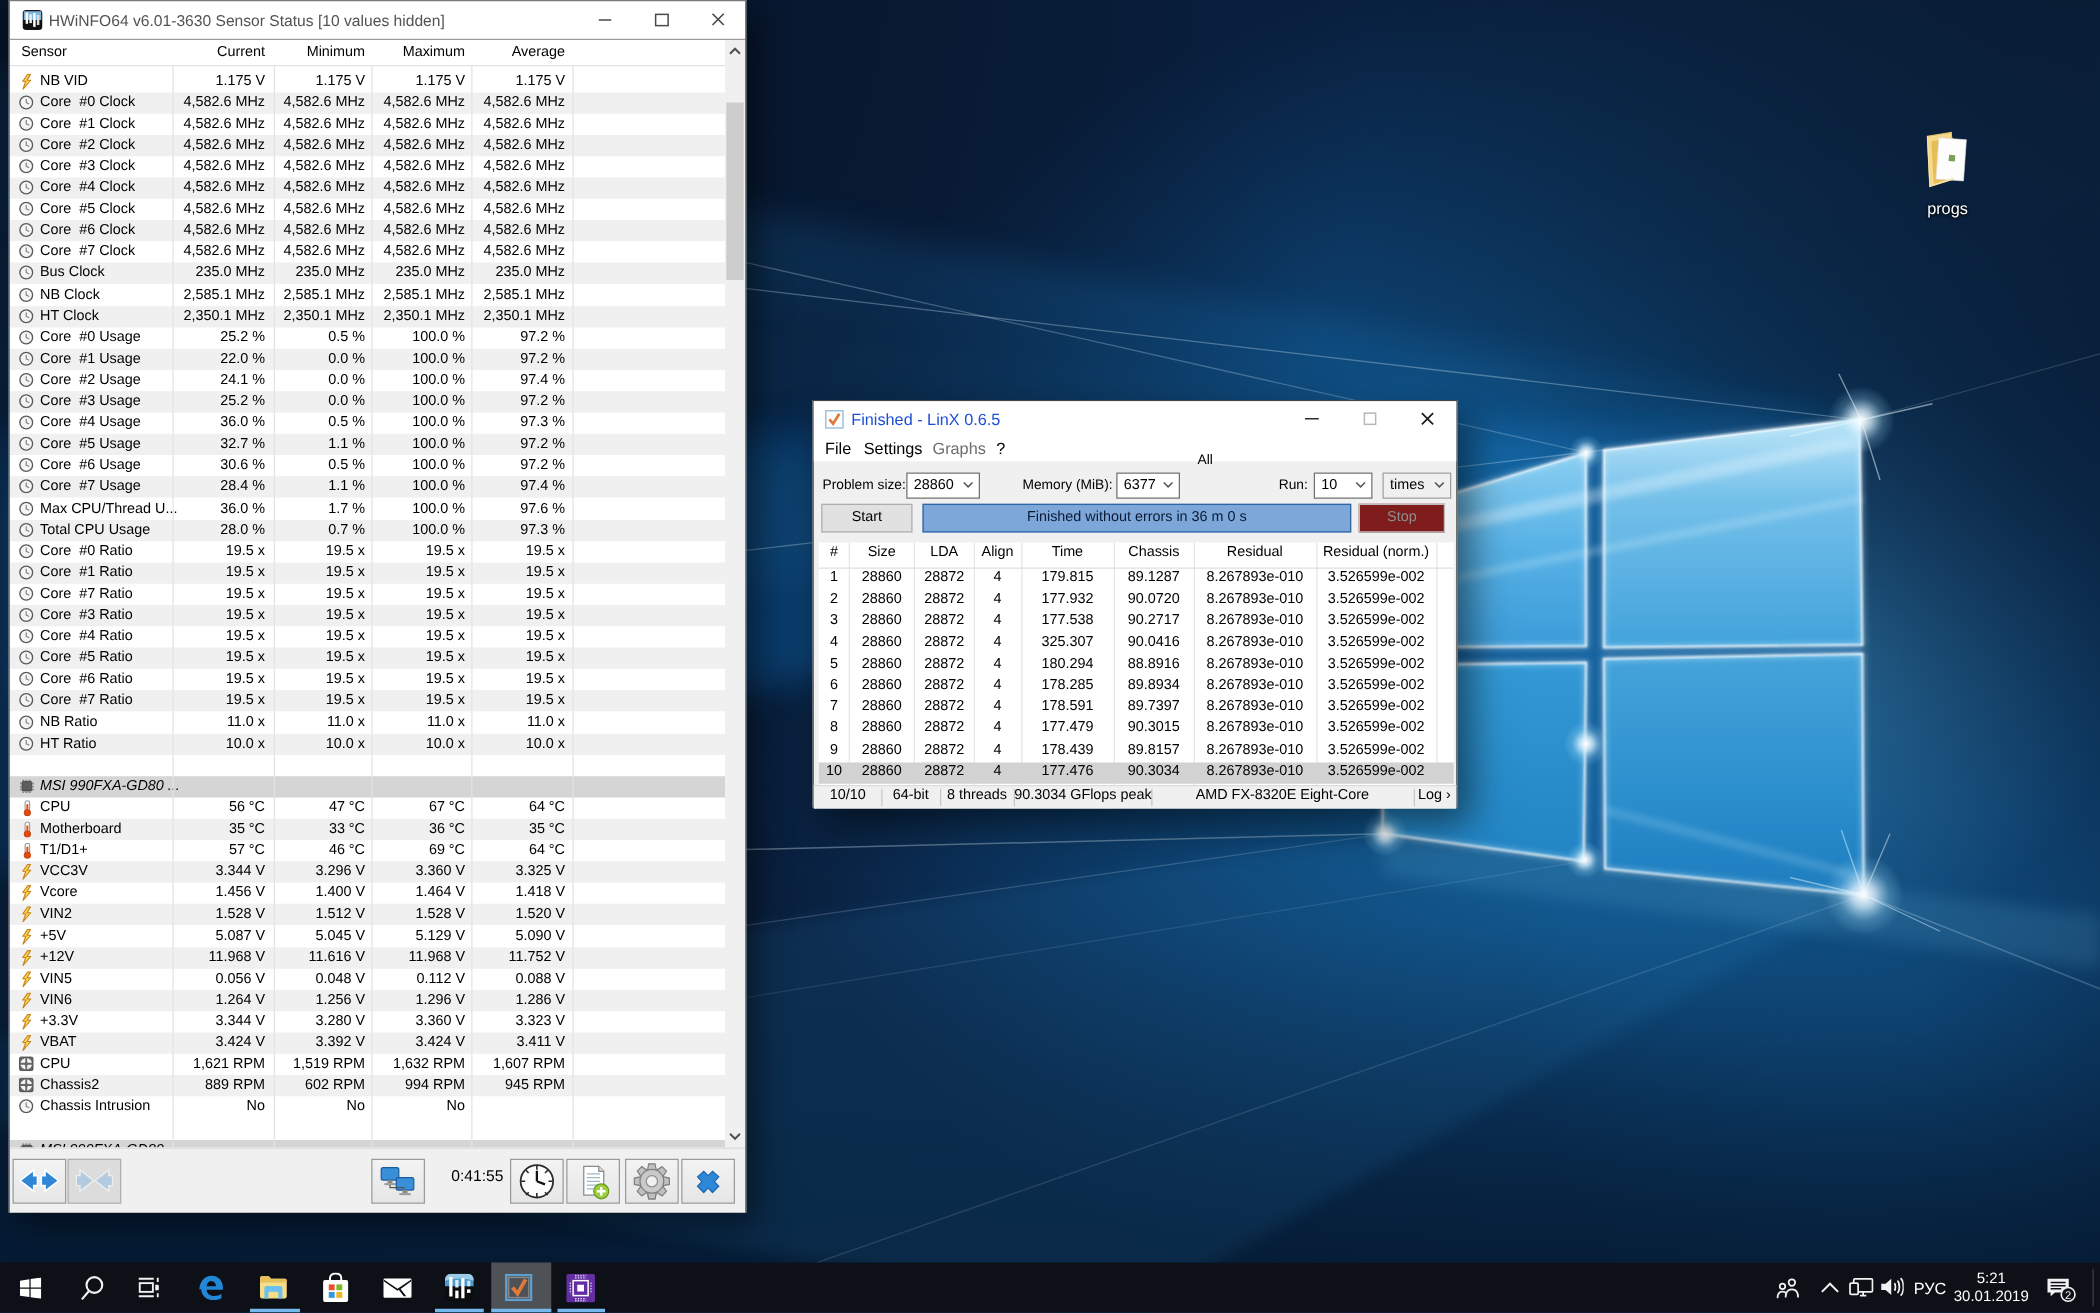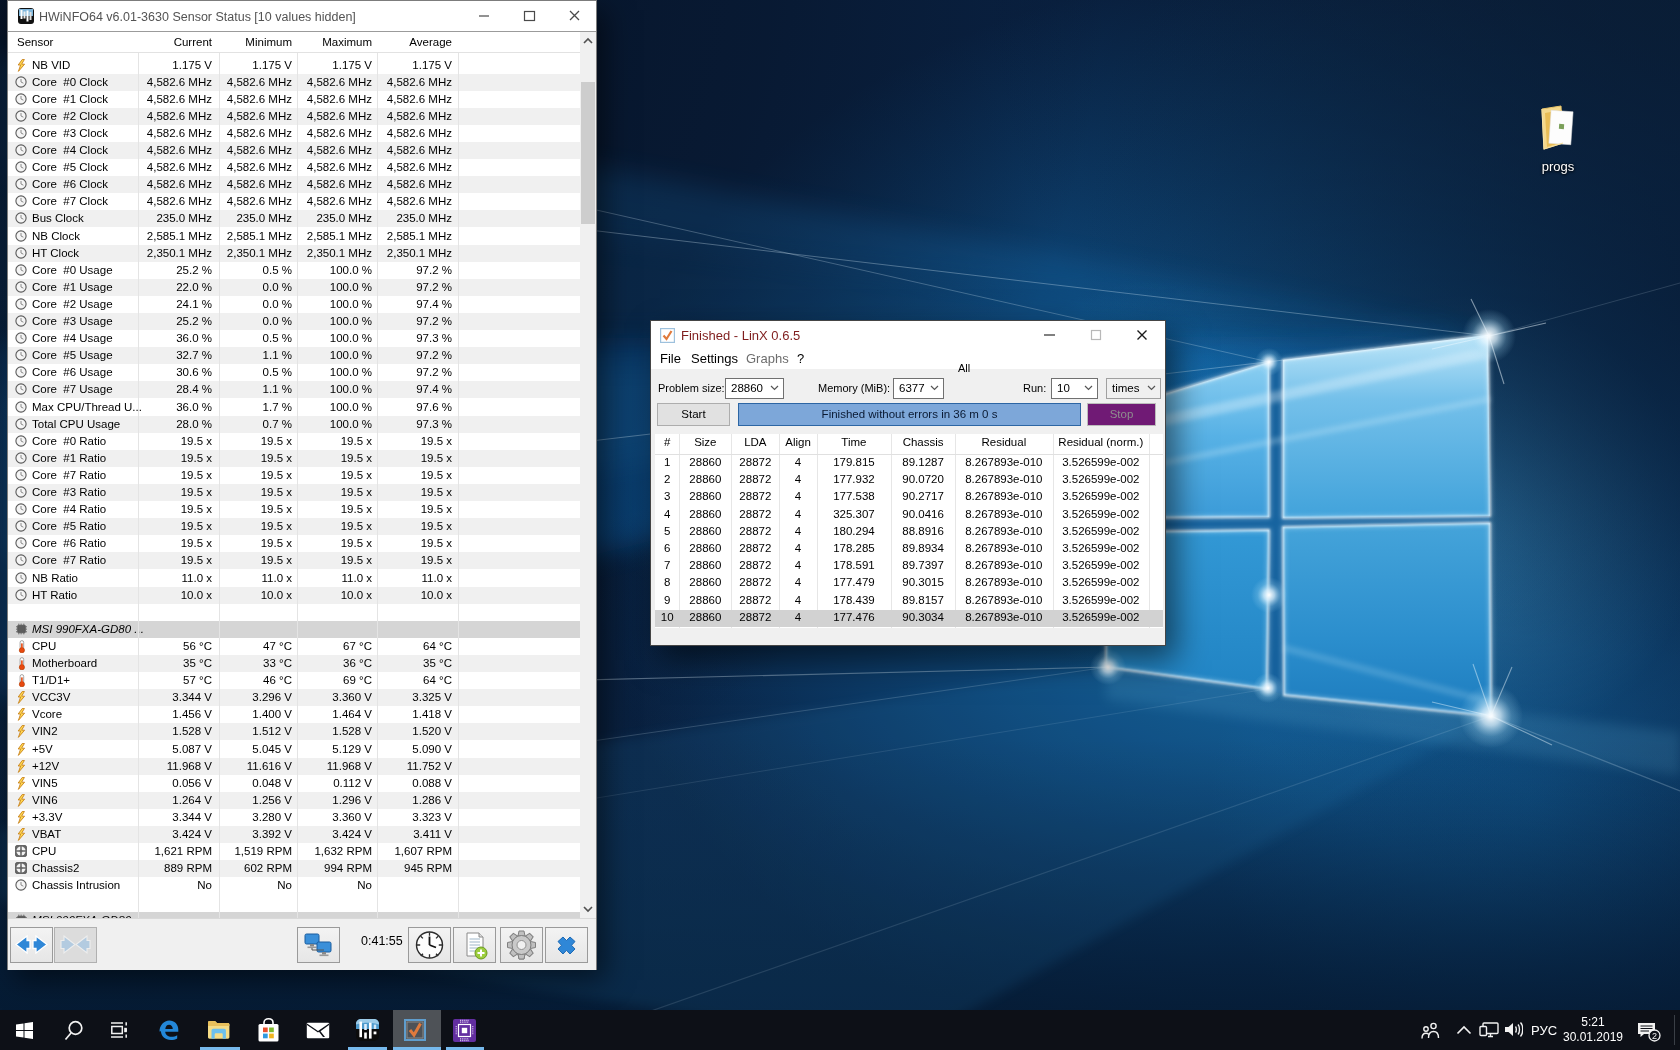--- a/index.html
+++ b/index.html
@@ -22,21 +22,21 @@
 .v4{left:366px;width:78px;}
 #hwsb{left:572px;top:31px;width:16px;height:886px;background:#f0f0f0;}
 #hwsb .thumb{left:1px;top:50px;width:14px;height:142px;background:#cdcdcd;}
 #hwtb{left:0;top:917px;width:588px;height:51px;background:#f0f0f0;border-top:1px solid #d9d9d9;}
 .tbtn{top:8px;width:41px;height:34px;border:1px solid #8a8a8a;background:linear-gradient(#f6f6f6,#e9e9e9);}
 .tbtn.d{background:#dcdcdc;border-color:#b0b0b0;}
 .tbtn.nb{border:1px solid #9a9a9a;background:linear-gradient(#f3f3f3,#e6e6e6);}
 
 #lx{left:650px;top:320px;width:514px;height:324px;background:#f0f0f0;border:1px solid #454545;box-shadow:10px 14px 30px rgba(0,0,0,.55);}
 #lx .tb{left:0;top:0;width:514px;height:28px;background:#fff;}
-#lx .ttl{left:30px;top:7px;font-size:13px;color:#7f1d1d;}
+#lx .ttl{left:30px;top:7px;font-size:13px;color:#1d4ed8;}
 #lx .menu{left:0;top:28px;width:514px;height:20px;background:#fff;font-size:13px;color:#000;}
 #lx .menu span{position:absolute;top:2px;}
 .lbl{font-size:11px;color:#000;white-space:nowrap;}
 .combo{height:19px;background:#fff;border:1px solid #707070;font-size:11.5px;line-height:19px;}
 .combo .tx{position:absolute;left:5px;top:0;}
 .combo svg{position:absolute;right:4px;top:6px;}
 .btn{height:21px;border:1px solid #adadad;background:#e1e1e1;font-size:11.5px;text-align:center;line-height:21px;color:#000;}
 #prg{left:87px;top:82px;width:341px;height:21px;border:1px solid #2d66a4;background:#7da7d9;font-size:11.5px;text-align:center;line-height:20px;color:#0a1a33;}
 #lxtbl{left:4px;top:113px;width:508px;height:194px;background:#fff;font-size:11.5px;}
 .lc{position:absolute;text-align:center;white-space:nowrap;}
@@ -892,21 +892,21 @@
       </svg>
     </div>
     <div class="combo a" style="left:455px;top:57px;width:53px;background:#f0f0f0;border-color:#a0a0a0">
       <span class="tx">times</span>
       <svg width="9" height="6" viewBox="0 0 9 6">
         <path d="M1 1 L4.5 4.5 L8 1" fill="none" stroke="#555" stroke-width="1.2"></path>
       </svg>
     </div>
     <div class="btn a" style="left:6px;top:82px;width:71px">Start</div>
     <div id="prg" class="a">Finished without errors in 36 m 0 s</div>
-    <div class="btn a" style="left:436px;top:82px;width:67px;background:#701a75;border-color:#bcbcbc;color:#8e8e8e">Stop</div>
+    <div class="btn a" style="left:436px;top:82px;width:67px;background:#7f1d1d;border-color:#bcbcbc;color:#8e8e8e">Stop</div>
     <div id="lxtbl" class="a">
       <div class="a" style="left:24.4px;top:0;width:1px;height:194px;background:#e6e6e6"></div>
       <div class="a" style="left:76.3px;top:0;width:1px;height:194px;background:#e6e6e6"></div>
       <div class="a" style="left:124.4px;top:0;width:1px;height:194px;background:#e6e6e6"></div>
       <div class="a" style="left:161.7px;top:0;width:1px;height:194px;background:#e6e6e6"></div>
       <div class="a" style="left:236.2px;top:0;width:1px;height:194px;background:#e6e6e6"></div>
       <div class="a" style="left:300.0px;top:0;width:1px;height:194px;background:#e6e6e6"></div>
       <div class="a" style="left:397.7px;top:0;width:1px;height:194px;background:#e6e6e6"></div>
       <div class="a" style="left:494.0px;top:0;width:1px;height:194px;background:#e6e6e6"></div>
       <div class="lc" style="left:0.0px;top:2px;width:24.4px">#</div>
@@ -993,20 +993,33 @@
       <div class="a" style="left:0;top:175.8px;width:508px;height:17.25px;background:#d2d2d2"></div>
       <div class="lc" style="left:0.0px;top:176.9px;width:24.4px">10</div>
       <div class="lc" style="left:24.4px;top:176.9px;width:51.9px">28860</div>
       <div class="lc" style="left:76.3px;top:176.9px;width:48.1px">28872</div>
       <div class="lc" style="left:124.4px;top:176.9px;width:37.3px">4</div>
       <div class="lc" style="left:161.7px;top:176.9px;width:74.5px">177.476</div>
       <div class="lc" style="left:236.2px;top:176.9px;width:63.8px">90.3034</div>
       <div class="lc" style="left:300.0px;top:176.9px;width:97.7px">8.267893e-010</div>
       <div class="lc" style="left:397.7px;top:176.9px;width:96.3px">3.526599e-002</div>
     </div>
+    <div id="lxsb" class="a">
+      <div class="sbsep" style="left:54.3px"></div>
+      <div class="sbsep" style="left:100.9px"></div>
+      <div class="sbsep" style="left:160.4px"></div>
+      <div class="sbsep" style="left:269.8px"></div>
+      <div class="sbsep" style="left:480.0px"></div>
+      <div class="sbtx" style="left:0.0px;width:54.3px">10/10</div>
+      <div class="sbtx" style="left:54.3px;width:46.6px">64-bit</div>
+      <div class="sbtx" style="left:100.9px;width:59.5px">8 threads</div>
+      <div class="sbtx" style="left:160.4px;width:109.4px">90.3034 GFlops peak</div>
+      <div class="sbtx" style="left:269.8px;width:210.2px">AMD FX-8320E Eight-Core</div>
+      <div class="sbtx" style="left:480.0px;width:33.0px">Log ›</div>
+    </div>
   </div>
 <div id="tb" class="a">
     <svg class="a" style="left:16px;top:12px" width="17" height="17" viewBox="0 0 17 17" fill="#fff">
 <path d="M0 2.5 L7.5 1.4 V8 H0 Z"></path>
       <path d="M8.5 1.2 L17 0 V8 H8.5 Z"></path>
 <path d="M0 9 H7.5 V15.6 L0 14.5 Z"></path>
       <path d="M8.5 9 H17 V17 L8.5 15.8 Z"></path>
     </svg>
     <svg class="a" style="left:64px;top:10px" width="20" height="21" viewBox="0 0 20 21">
 <circle cx="11.5" cy="8" r="6.3" fill="none" stroke="#f2f2f2" stroke-width="1.7"></circle>

